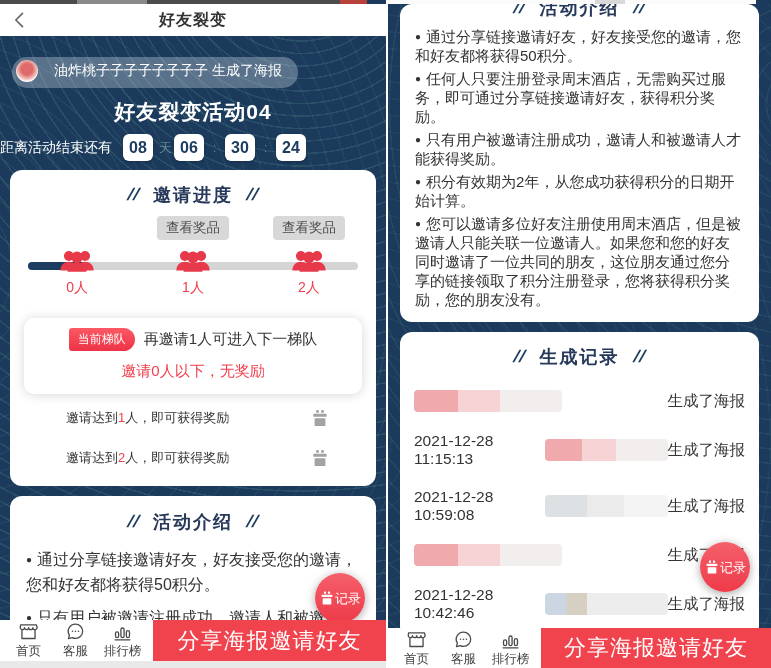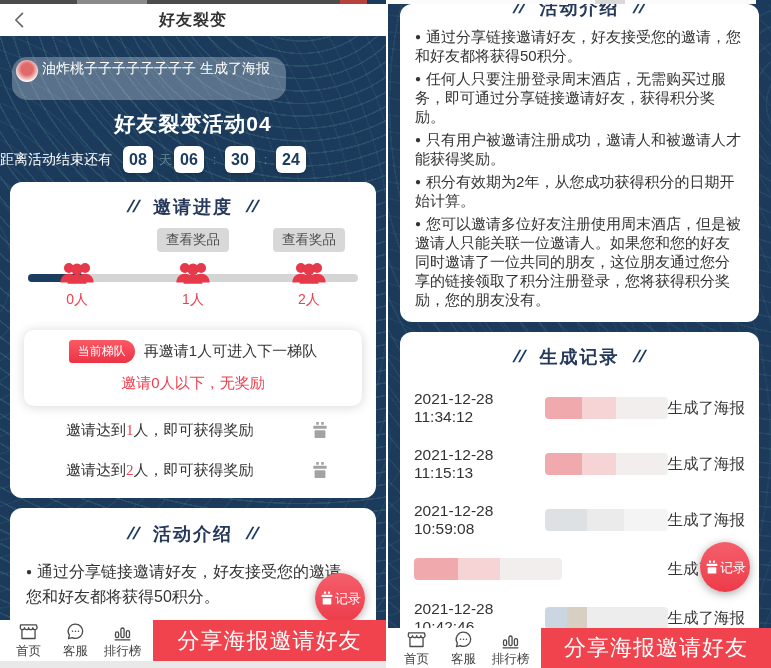--- a/index.html
+++ b/index.html
@@ -29,22 +29,22 @@
       repeating-radial-gradient(circle at -18% 40%, rgba(103,178,156,0) 0 15px, rgba(103,178,156,0.09) 15px 16.5px);
   }
   .hero-left { height:584px; }
   .hero-right { height:624px;
     background-image:
       repeating-radial-gradient(circle at 110% 16%, rgba(103,178,156,0) 0 13px, rgba(103,178,156,0.12) 13px 14.5px),
       repeating-radial-gradient(circle at -12% 70%, rgba(103,178,156,0) 0 15px, rgba(103,178,156,0.08) 15px 16.5px);
   }
 
   
-  .notice-pill { margin:21px 0 0 12px; display:inline-flex; align-items:flex-start; gap:4px;
-    background:rgba(235,243,246,0.30); border-radius:15px; padding:3px 16px 18px 4px; }
+  .notice-pill { margin:21px 0 0 12px; display:inline-flex; align-items:center; gap:16px;
+    background:rgba(235,243,246,0.30); border-radius:15px; padding:3px 16px 6px 4px; }
   .avatar { width:22px; height:22px; border-radius:50%;
     background:#fff; background-image:radial-gradient(circle at 50% 42%, #e06a6a 0 34%, #f2c6c1 60%, #ffffff 72%); }
   .notice-text { color:#fff; font-size:14px; }
 
   .activity-title { text-align:center; color:#fff; font-size:21px; font-weight:700; margin-top:10px; letter-spacing:1px; }
 
   
   .countdown { display:flex; align-items:center; justify-content:flex-start; margin-top:8px; gap:6px; }
   .cd-label { color:#fff; font-size:14px; margin-right:5px; }
   .cd-box { width:30px; height:27px; background:#fff; border-radius:6px; color:#1c3c60; font-weight:700;
@@ -72,21 +72,21 @@
 
   .tier-box { margin:12px 14px 4px; border-radius:10px; box-shadow:0 1px 12px rgba(0,0,0,0.16);
     padding:10px 6px 13px; text-align:center; background:#fff; }
   .tier-row { display:flex; align-items:center; justify-content:center; gap:9px; }
   .tier-badge { background:linear-gradient(180deg,#fb5964,#ec3346); color:#fff; font-size:12px;
     padding:3px 9px; border-radius:4px 14px 14px 4px; }
   .tier-text { color:#333; font-size:15px; }
   .tier-warning { color:#f03e4d; font-size:15px; margin-top:11px; }
 
   .reward-row { display:flex; align-items:center; justify-content:space-between; padding:0 46px 0 56px; height:40px; }
-  .reward-text { color:#333; font-size:15px;font-family:Liberation Serif, serif; }
+  .reward-text { color:#333; font-size:13px; }
   .reward-count { color:#f03e4d; }
   .gift-icon { width:20px; height:20px; color:#a3a3a3; }
   .gift-icon svg { width:100%; height:100%; }
 
   .intro-card-left { margin-top:10px; padding:13px 16px 16px; height:200px; }
   .bullets-left p { color:#333; font-size:16px; line-height:25px; margin-top:8px; }
   .bullets-left p:first-child { margin-top:12px; }
   .dot { font-size:10px; margin-right:5px; vertical-align:2px; }
 
   
@@ -333,21 +333,20 @@
       </div>
 
       <div class="card records-card">
         <div class="card-title-row">
           <span class="title-deco">//</span>
           <span class="card-title">生成记录</span>
           <span class="title-deco">//</span>
         </div>
 
         <div class="rec-row">
-          <span class="rec-time">2021-12-28 11:34:12</span>
           <span class="rec-blob blob-pink"></span>
           <span class="rec-action">生成了海报</span>
         </div>
         <div class="rec-row">
           <span class="rec-time">2021-12-28 11:15:13</span>
           <span class="rec-blob blob-pink"></span>
           <span class="rec-action">生成了海报</span>
         </div>
         <div class="rec-row">
           <span class="rec-time">2021-12-28 10:59:08</span>

